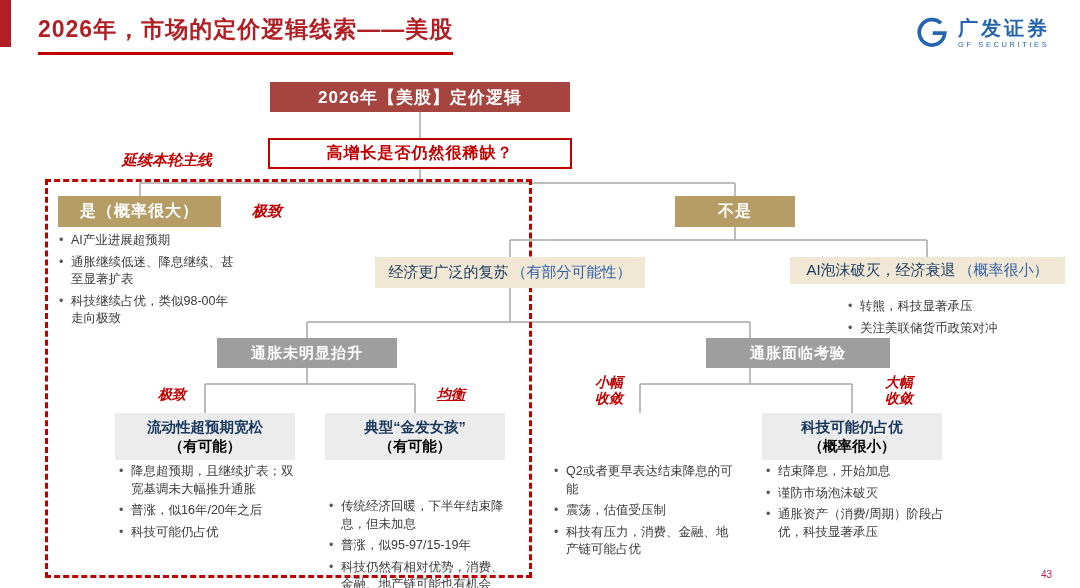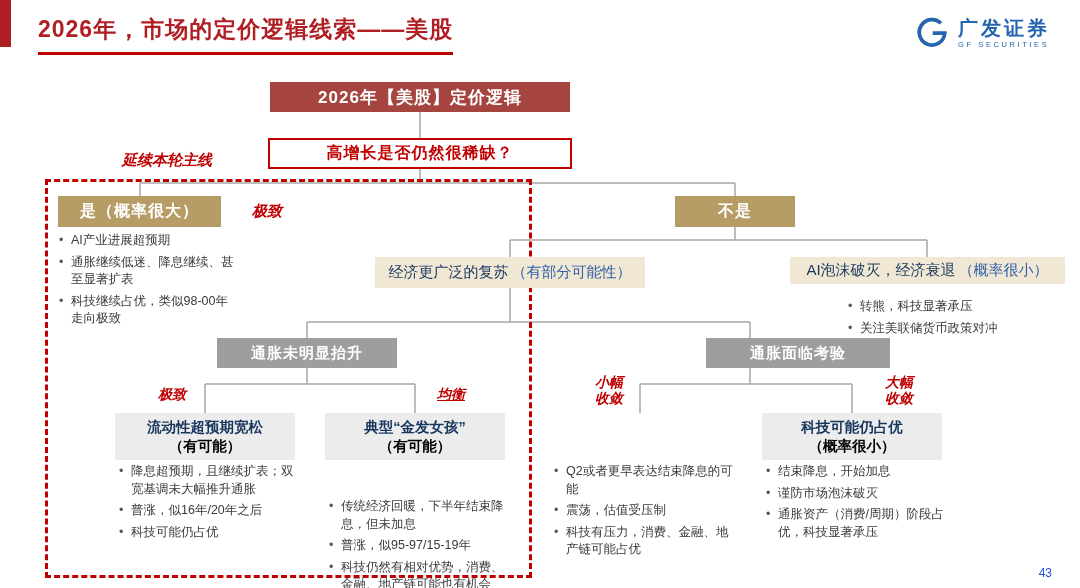--- a/index.html
+++ b/index.html
@@ -8,21 +8,21 @@
   .slide { position:relative; width:1080px; height:588px; background:#ffffff; overflow:hidden; }
 
   
   .accent-bar { position:absolute; left:0; top:8; width:11px; height:47px; background:#b01f24; }
   .page-title { position:absolute; left:38px; top:14px; font-size:23px; font-weight:bold; color:#b01f24;
                 padding-bottom:7px; border-bottom:3px solid #c00000; letter-spacing:1px; }
   .logo { position:absolute; right:30px; top:15px; display:flex; align-items:center; gap:8px; }
   .logo-text { display:flex; flex-direction:column; line-height:1.05; }
   .logo-cn { font-size:20px; font-weight:bold; color:#2565ae; letter-spacing:3px; }
   .logo-en { font-size:7.5px; color:#2565ae; letter-spacing:2.6px; margin-top:2px; }
-  .page-number { position:absolute; right:28px; bottom:8px; font-size:12px; color:#1d4ed8;text-align:right; }
+  .page-number { position:absolute; right:28px; bottom:8px; font-size:10px; color:#be185d;text-align:right; }
 
   
   .connectors { position:absolute; left:0; top:0; }
 
   
   .node { position:absolute; display:flex; align-items:center; justify-content:center; text-align:center; }
   .node-root { left:270px; top:82px; width:300px; height:30px; background:#a6453f; color:#fff; font-weight:bold; font-size:17px; letter-spacing:1px; }
   .node-question { left:268px; top:138px; width:304px; height:31px; background:#fff; border:2px solid #c00000; color:#c00000; font-weight:bold; font-size:16px; letter-spacing:1px; }
   .node-tan { background:#b69d66; color:#fff; font-weight:bold; font-size:16px; letter-spacing:1px; }
   .node-yes { left:58px; top:196px; width:163px; height:31px; }

